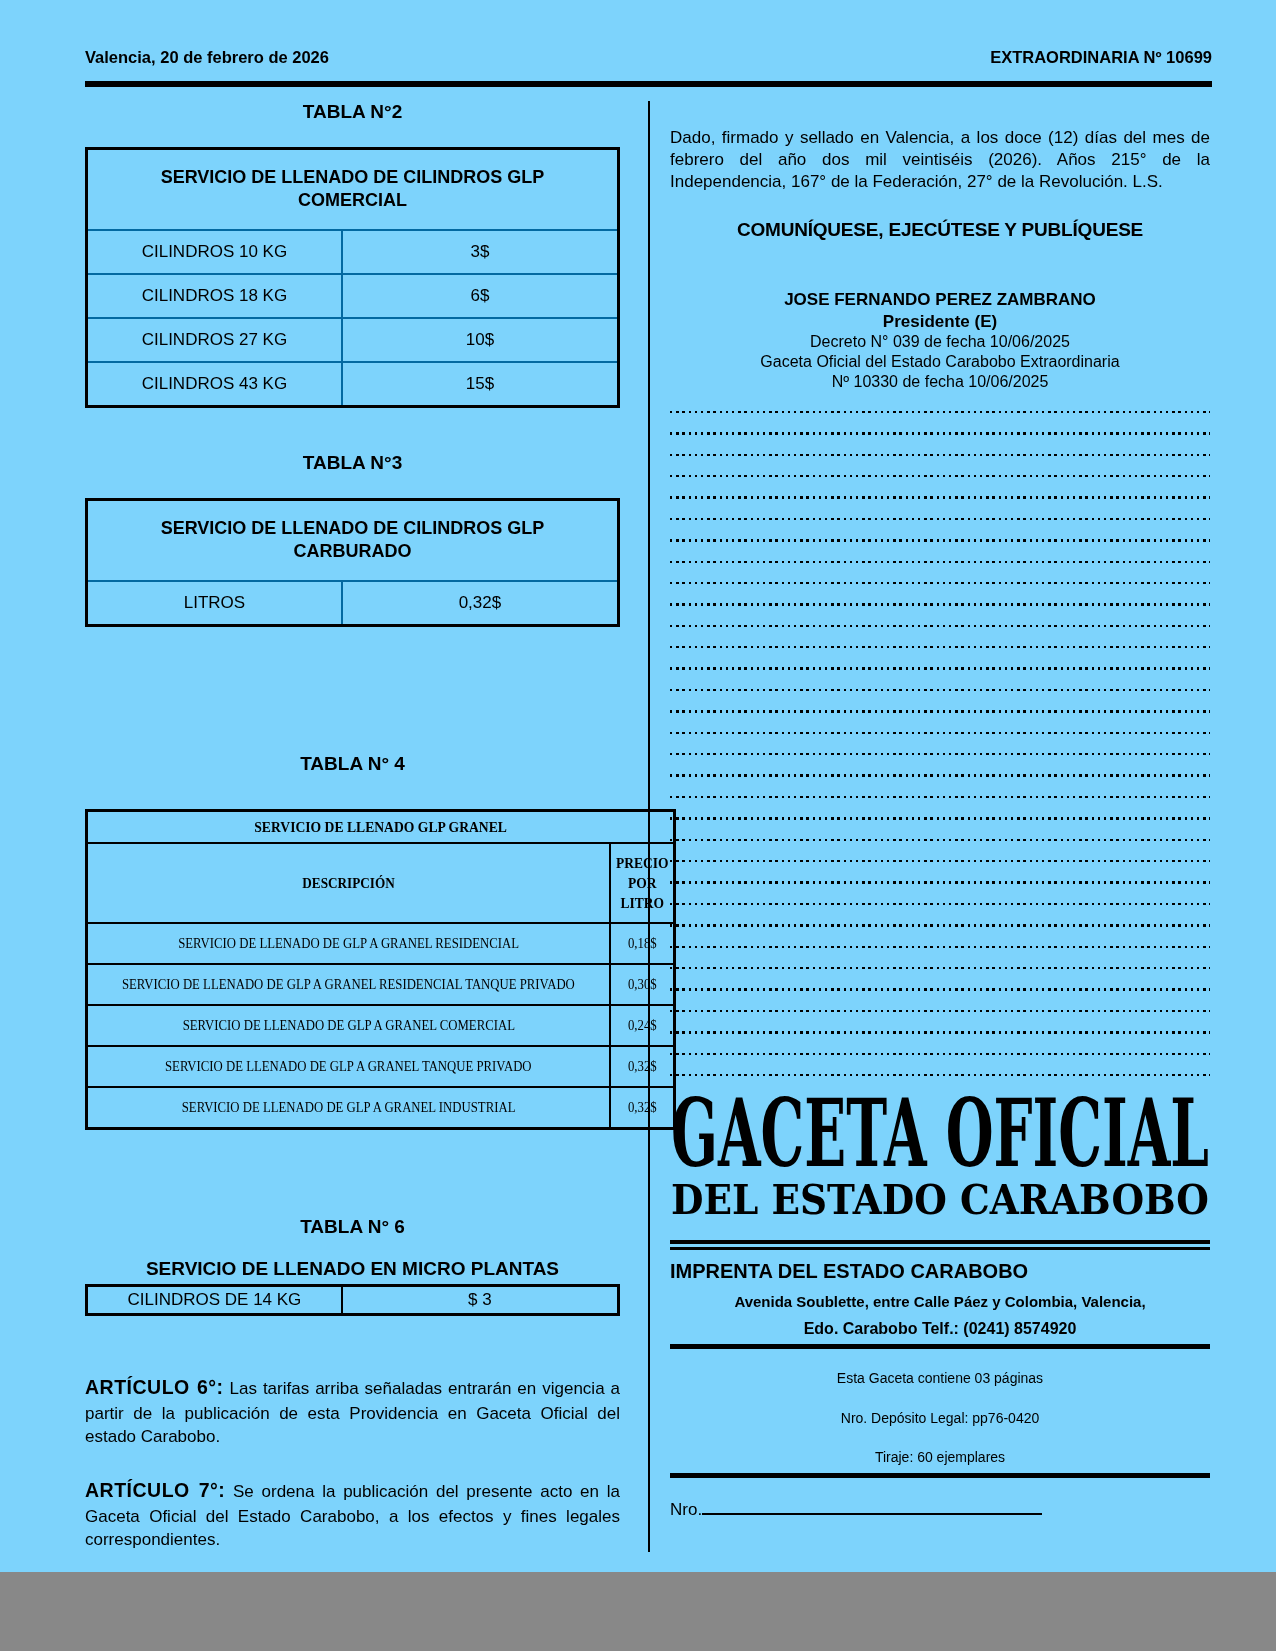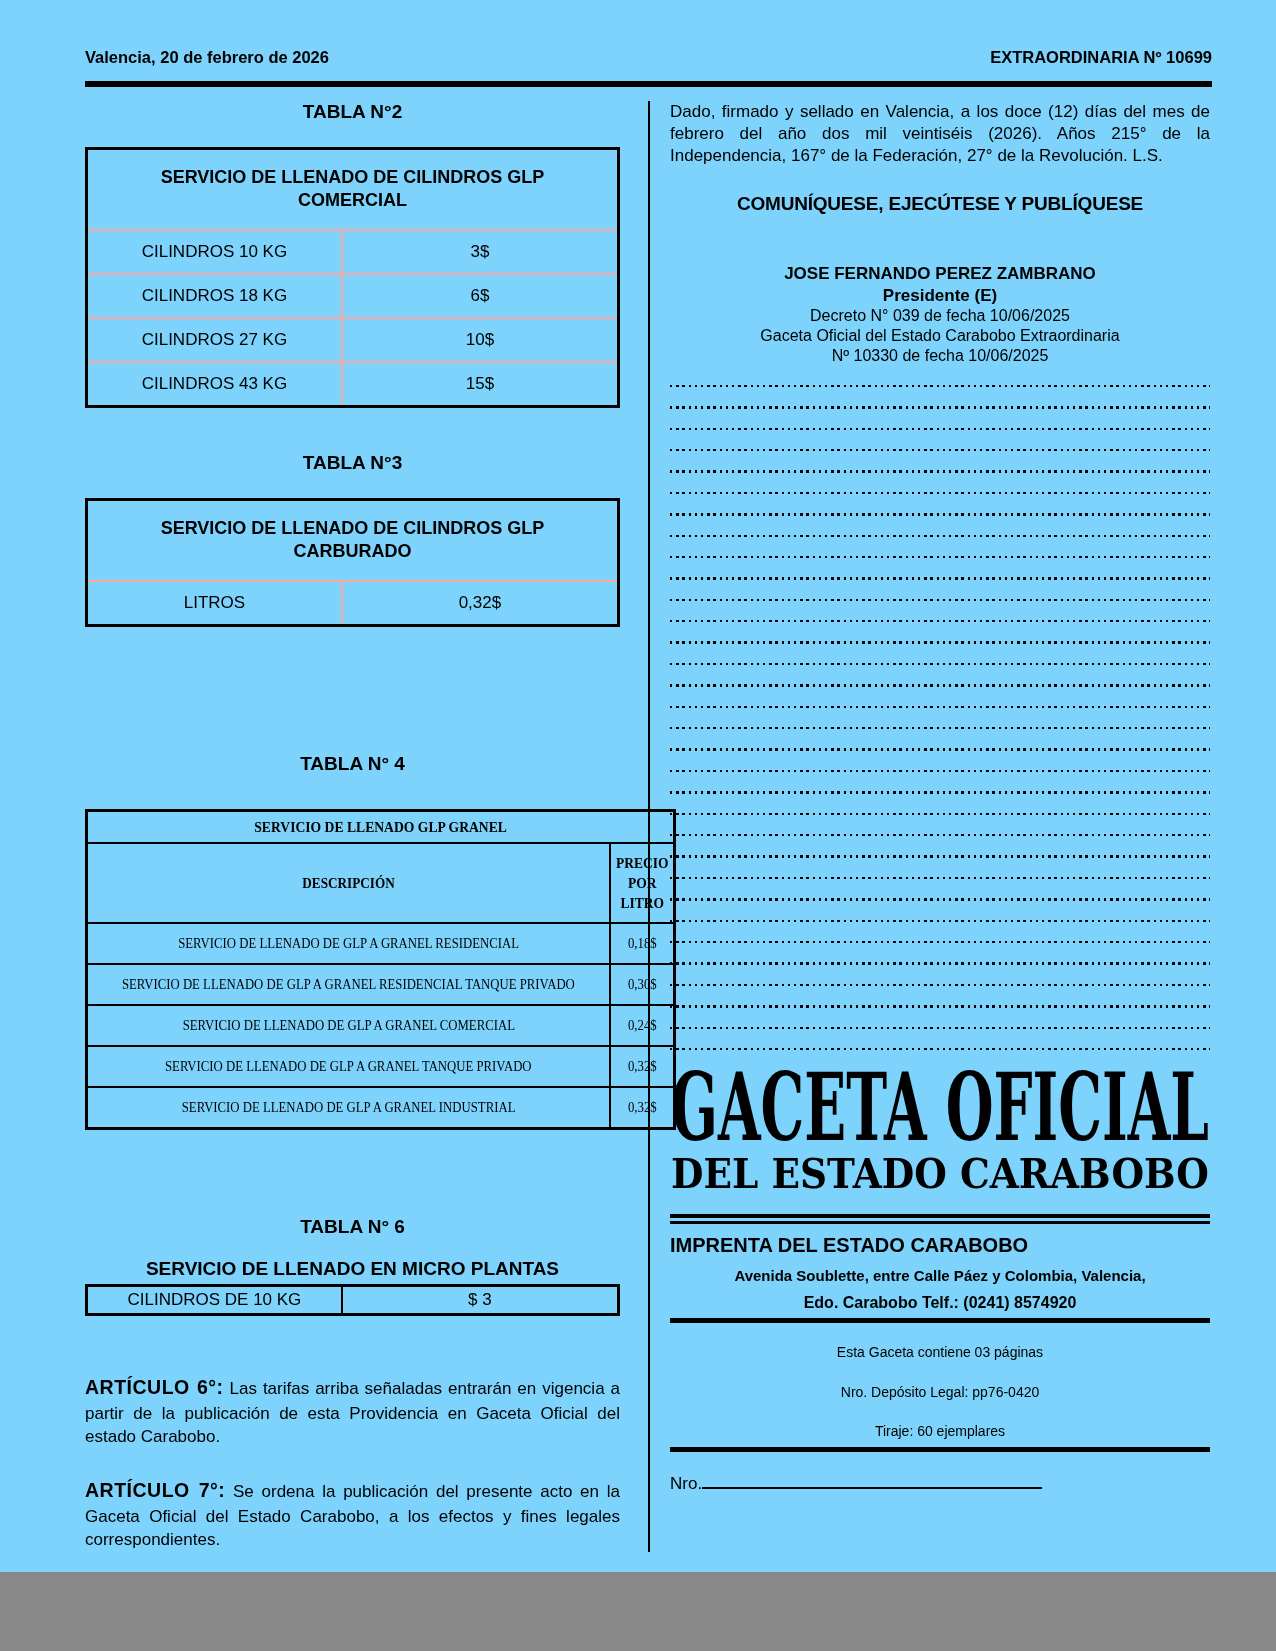--- a/index.html
+++ b/index.html
@@ -18,21 +18,21 @@
   .cols { display:flex; align-items:stretch; margin-top:14px; }
   .col-left  { width:535px; flex:none; }
   .col-divider { width:2px; flex:none; background:#000; margin-left:28px; margin-right:20px; }
   .col-right { width:540px; flex:none; }
   
   .tbl-title { text-align:center; font-weight:bold; font-size:19px; }
   .mt24{margin-top:24px}.mt44{margin-top:44px}.mt126{margin-top:126px}
   .mt34{margin-top:34px}.mt86{margin-top:86px}
   table { border-collapse:collapse; width:100%; }
   .t-std { border:3px solid #000; }
-  .t-std td, .t-std th { border:2px solid #fca5a5; text-align:center; vertical-align:middle; }
+  .t-std td, .t-std th { border:2px solid #0369a1; text-align:center; vertical-align:middle; }
   .t-std th { font-size:18px; font-weight:bold; padding:16px 10px; line-height:1.3; }
   .t-std th .wraplim { display:inline-block; max-width:432px; }
   .t-std td { font-size:17px; padding:11px 8px; }
   .t-std .c1 { width:48%; }
   
   .t-serif { border:3px solid #000; font-family:"Liberation Serif", serif; }
   .t-serif td, .t-serif th { border:2px solid #000; text-align:center; vertical-align:middle; }
   .t-serif .cap { font-weight:bold; font-size:15.5px; padding:6px 4px; }
   .t-serif .colhead { font-weight:bold; font-size:15px; padding:9px 2px; line-height:1.35; }
   .t-serif td { font-size:14.5px; padding:11px 3px; }
@@ -42,21 +42,21 @@
   
   .micro-head { text-align:center; font-weight:bold; font-size:19px; margin-top:20px; }
   .t-mini { border:3px solid #000; margin-top:4px; }
   .t-mini td { border:2px solid #000; text-align:center; font-size:17px; padding:3px 6px; }
   .t-mini .c1 { width:48%; }
   
   .articulo { margin-top:58px; font-size:17px; line-height:1.4; text-align:justify; }
   .articulo + .articulo { margin-top:28px; }
   .articulo .art-label { font-weight:bold; font-size:19.5px; letter-spacing:.5px; }
   
-  .dado { font-size:17px; line-height:1.3; text-align:justify; }
+  .dado { margin-top:26px; font-size:17px; line-height:1.3; text-align:justify; }
   .comuniquese { margin-top:26px; font-weight:bold; font-size:19px; letter-spacing:-0.2px;text-align:center; }
   .sig { margin-top:48px; text-align:center; line-height:1.25; }
   .sig .s-name, .sig .s-title { font-weight:bold; font-size:17px; }
   .sig .s-line { font-size:16px; }
   .dots { margin-top:16px; }
   .dot-line { height:2.4px; margin-top:19px;
     background:repeating-linear-gradient(90deg,#000 0 2.4px,transparent 2.4px 6.2px); }
   .masthead { margin-top:10px; text-align:center; }
   .mast-rule-double { margin-top:16px; height:10px;
     border-top:4px solid #000; border-bottom:3px solid #000; }
@@ -164,21 +164,21 @@
           <td><span class="cond">0,32$</span></td>
         </tr>
       </tbody>
         </table>
 
       <div class="tbl-title mt86">TABLA N° 6</div>
       <div class="micro-head">SERVICIO DE LLENADO EN MICRO PLANTAS</div>
       <table class="t-mini">
         <tbody>
             <tr>
-          <td class="c1">CILINDROS DE 10 KG</td>
+          <td class="c1">CILINDROS DE 14 KG</td>
           <td>$ 3</td>
         </tr>
       </tbody>
         </table>
 
       <p class="articulo"><span class="art-label">ARTÍCULO 6°:</span><span> Las tarifas arriba señaladas entrarán en vigencia a partir de la publicación de esta Providencia en Gaceta Oficial del estado Carabobo.</span></p>
 
       <p class="articulo"><span class="art-label">ARTÍCULO 7°:</span><span> Se ordena la publicación del presente acto en la Gaceta Oficial del Estado Carabobo, a los efectos y fines legales correspondientes.</span></p>
 
     </div>

